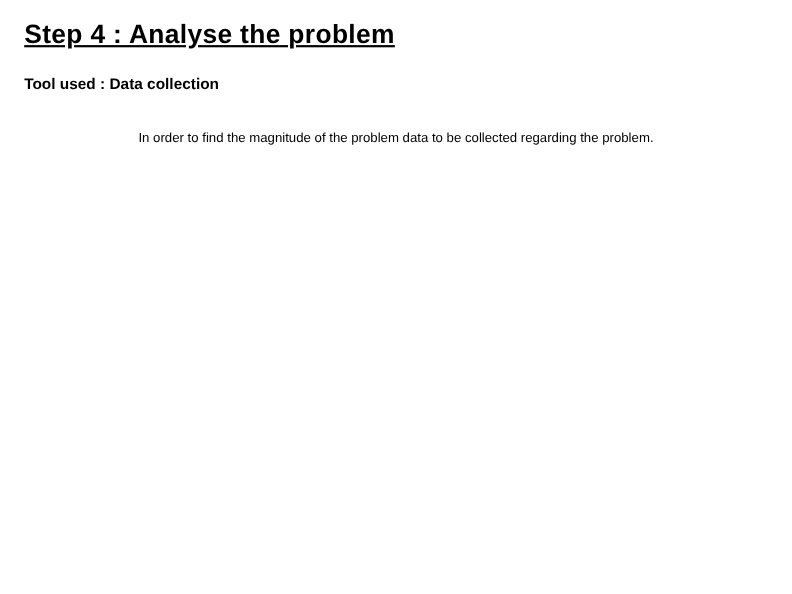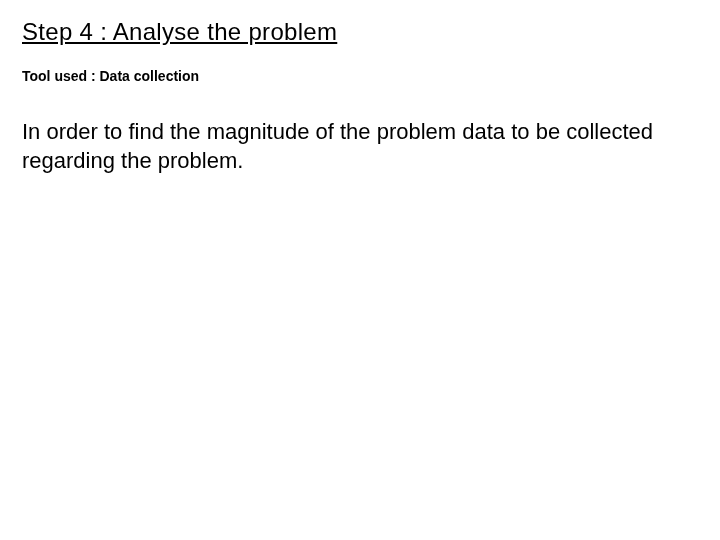--- a/index.html
+++ b/index.html
@@ -10,35 +10,36 @@
     body {
       width: 720px;
       height: 540px;
       background: #ffffff;
       padding: 18px 22px;
       font-family: Verdana, Geneva, sans-serif;
       color: #000000;
     }
     .heading {
       font-size: 24px;
-      font-weight: normal;
+      font-weight: bold;
       text-decoration: underline;
       margin-bottom: 22px;
       letter-spacing: 0.3px;
     }
     .subheading {
       font-size: 14px;
       font-weight: bold;
       margin-bottom: 34px;
     }
     .body-text {
-      font-size: 22px;
+      font-size: 12px;
       font-weight: normal;
       line-height: 1.3;
       font-family: Verdana, Geneva, sans-serif;
+      text-align: center;
     }
   </style>
 </head>
 <body>
 
 <h1 class="heading">Step 4 :  Analyse the problem</h1>
 <h2 class="subheading">Tool used : Data collection</h2>
 <p class="body-text">In order to find the magnitude of the problem data to be collected regarding the problem.</p>
 
 </body></html>

